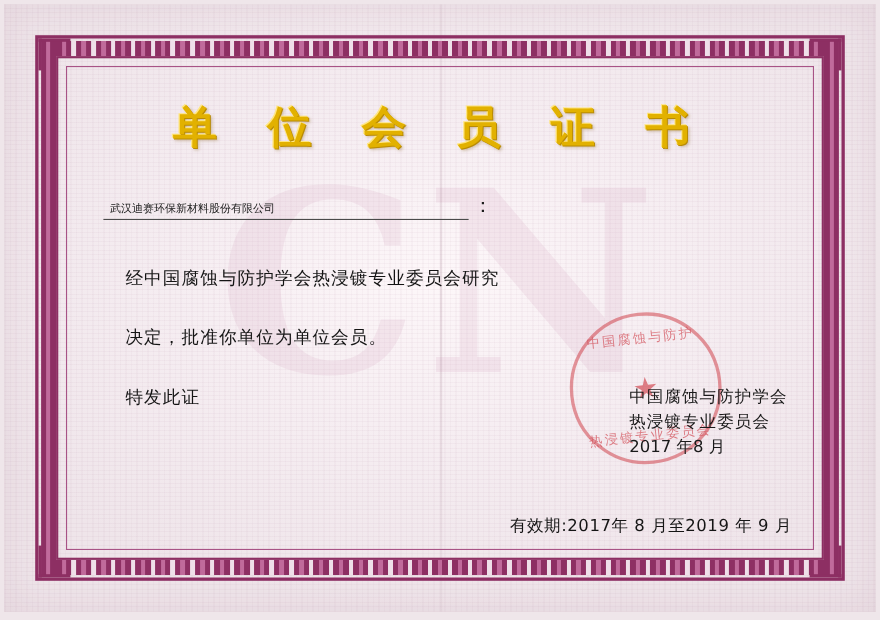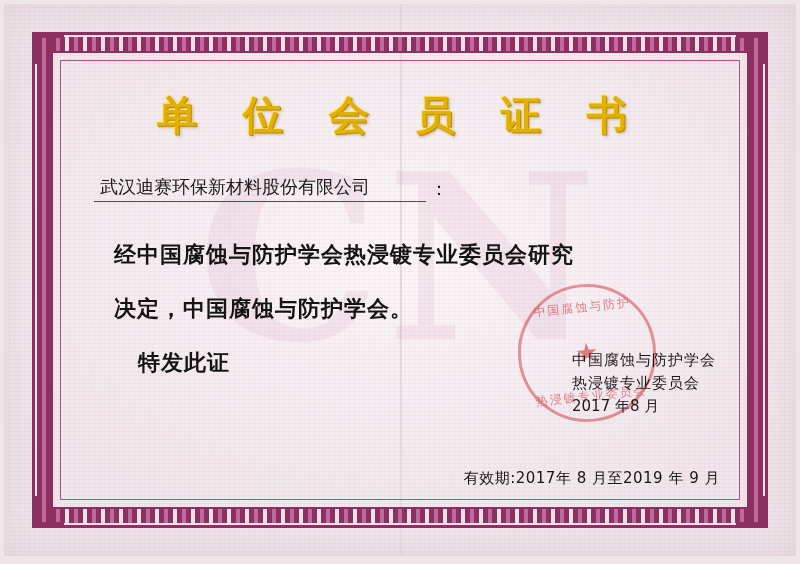--- a/index.html
+++ b/index.html
@@ -147,48 +147,47 @@
     white-space: nowrap;
   }
 
   .recipient-row {
     margin-top: 32px;
     display: flex;
     align-items: flex-end;
     padding-left: 24px;
   }
   .recipient-name {
-    font-size: 18px;
+    font-size: 10px;
     color: #1b1b1b;
     font-family: "DejaVu Sans", sans-serif;
     padding: 0 6px 2px 6px;
     border-bottom: 1px solid #4a4a4a;
     min-width: 320px;
     white-space: nowrap;
   }
   .colon {
     font-size: 18px;
     color: #1b1b1b;
     padding-left: 4px;
     padding-bottom: 1px;
   }
 
   .body-text {
     margin-top: 26px;
     padding-left: 44px;
     padding-right: 10px;
     font-family: "DejaVu Sans", sans-serif;
     color: #141414;
-    font-size: 22px;
+    font-size: 16px;
     line-height: 54px;
     letter-spacing: 1px;
-    font-weight: bold;
   }
   .body-line { white-space: nowrap; }
-  .body-line.indent { text-indent: 0; margin-left: 24px; }
+  .body-line.indent { text-indent: 0; }
 
   
   .sign-block {
     position: absolute;
     right: 14px;
     bottom: 76px;
     text-align: left;
     font-family: "DejaVu Sans", sans-serif;
     color: #1a1a1a;
     font-size: 15px;
@@ -284,21 +283,21 @@
 
       <div class="title">单 位 会 员 证 书</div>
 
       <div class="recipient-row">
         <span class="recipient-name">武汉迪赛环保新材料股份有限公司</span>
         <span class="colon">：</span>
       </div>
 
       <div class="body-text">
         <div class="body-line">经中国腐蚀与防护学会热浸镀专业委员会研究</div>
-        <div class="body-line">决定，中国腐蚀与防护学会。</div>
+        <div class="body-line">决定，批准你单位为单位会员。</div>
         <div class="body-line indent">特发此证</div>
       </div>
 
       <div class="seal">
         <div class="seal-top">中国腐蚀与防护</div>
         <div class="seal-star">★</div>
         <div class="seal-bottom">热浸镀专业委员会</div>
       </div>
 
       <div class="sign-block">

